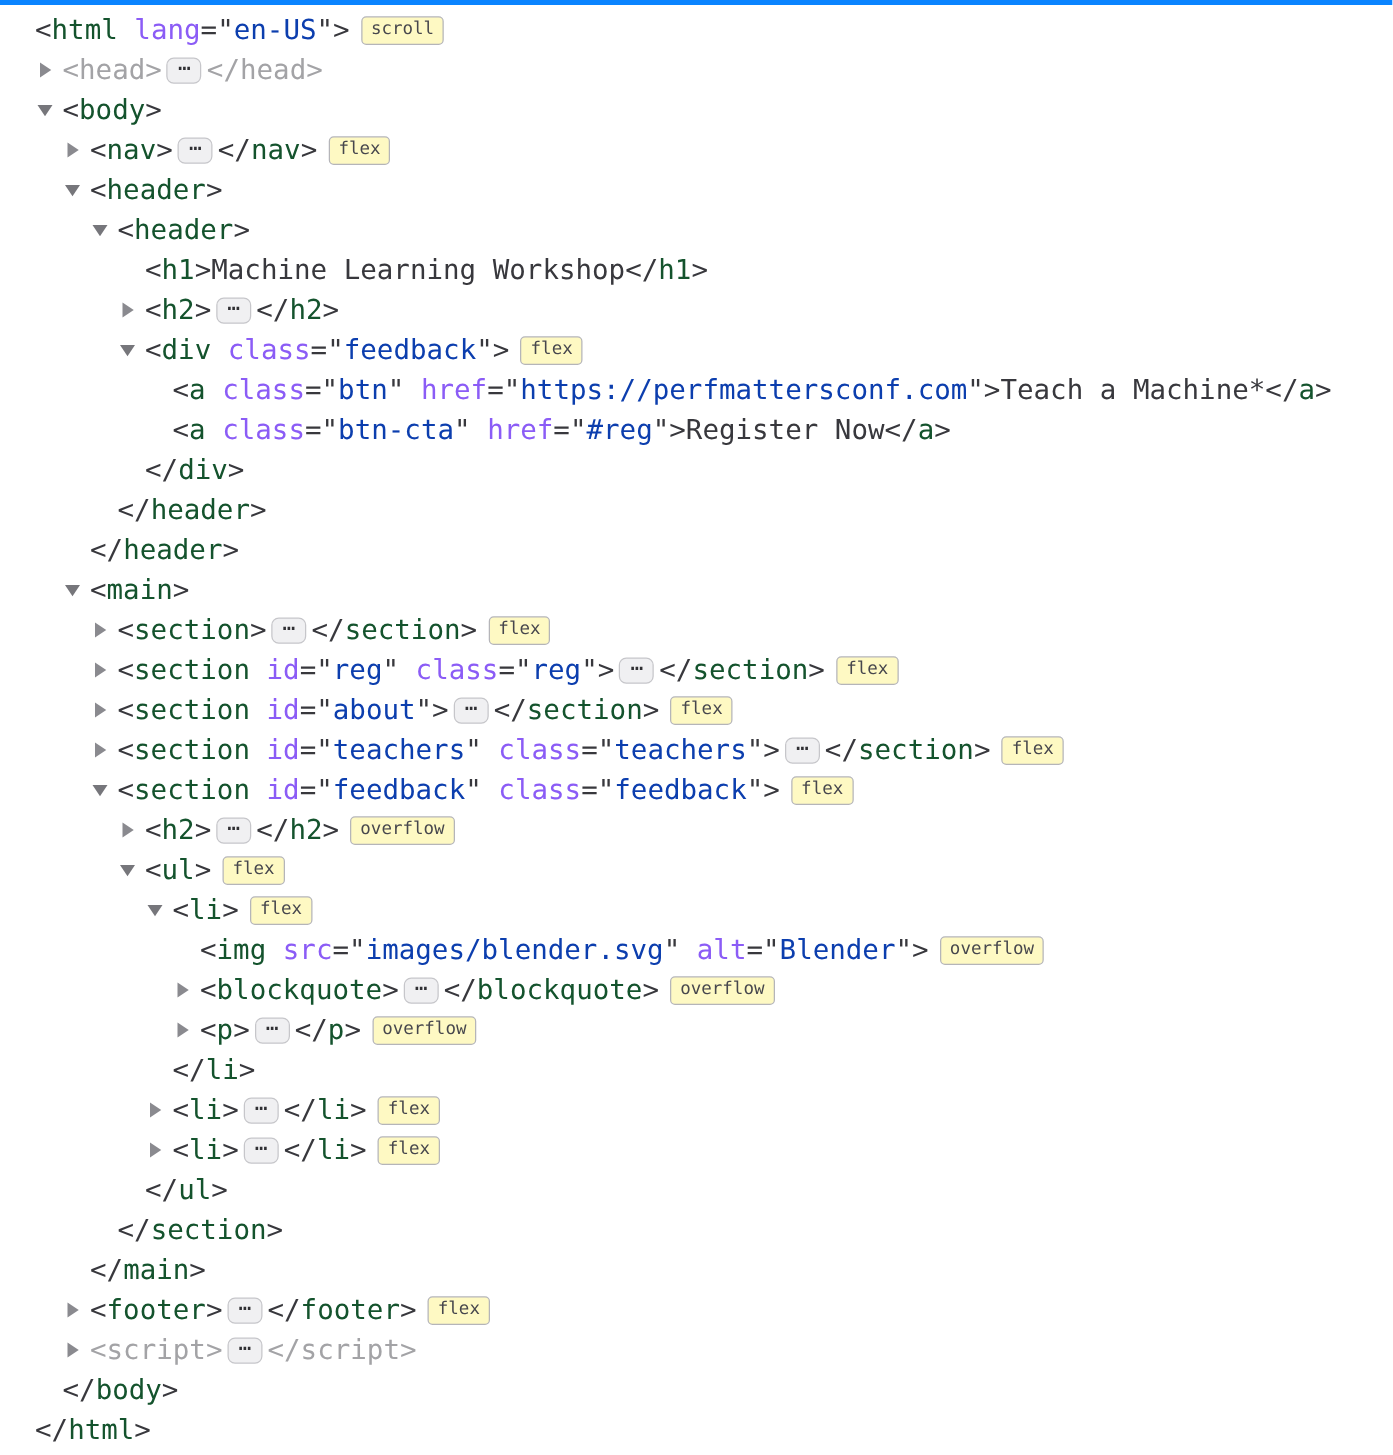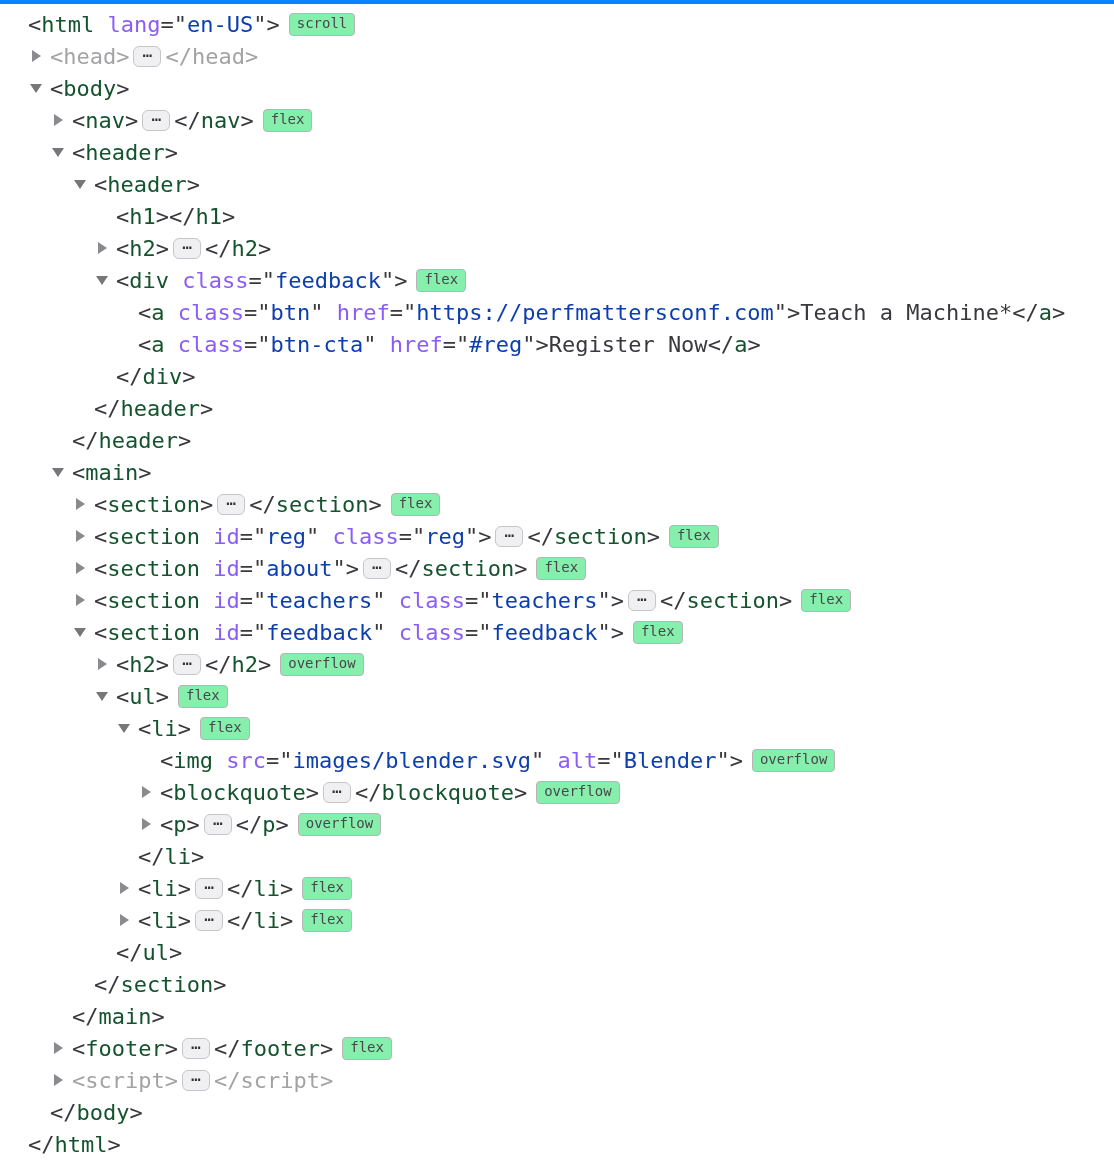--- a/index.html
+++ b/index.html
@@ -65,38 +65,38 @@
   }
   .faded .seg-p, .faded .seg-t, .faded .seg-a, .faded .seg-v, .faded .seg-x { color: #a3a3a6; }
   .badge {
     display: inline-flex;
     align-items: center;
     height: 23px;
     margin-left: 9px;
     padding: 0 7px 2px 7px;
     border: 1px solid #b5b5b9;
     border-radius: 4px;
-    background: #86efac;
+    background: #fef9c3;
     color: #47474d;
     font-size: 14px;
     line-height: 1;
   }
 </style>
 </head>
 <body>
 
 <div class="topbar"></div>
 <div class="markup-view" id="markup-view">
     <div class="row" style="padding-left: 0px;"><span class="twisty"></span><span class="code"><span class="seg-p">&lt;</span><span class="seg-t">html</span><span class="seg-p"> </span><span class="seg-a">lang</span><span class="seg-p">="</span><span class="seg-v">en-US</span><span class="seg-p">"&gt;</span></span><span class="badge">scroll</span></div>
     <div class="row faded" style="padding-left: 22px;"><span class="twisty closed"></span><span class="code"><span class="seg-p">&lt;</span><span class="seg-t">head</span><span class="seg-p">&gt;</span><span class="seg-e">⋯</span><span class="seg-p">&lt;/</span><span class="seg-t">head</span><span class="seg-p">&gt;</span></span></div>
     <div class="row" style="padding-left: 22px;"><span class="twisty open"></span><span class="code"><span class="seg-p">&lt;</span><span class="seg-t">body</span><span class="seg-p">&gt;</span></span></div>
     <div class="row" style="padding-left: 44px;"><span class="twisty closed"></span><span class="code"><span class="seg-p">&lt;</span><span class="seg-t">nav</span><span class="seg-p">&gt;</span><span class="seg-e">⋯</span><span class="seg-p">&lt;/</span><span class="seg-t">nav</span><span class="seg-p">&gt;</span></span><span class="badge">flex</span></div>
     <div class="row" style="padding-left: 44px;"><span class="twisty open"></span><span class="code"><span class="seg-p">&lt;</span><span class="seg-t">header</span><span class="seg-p">&gt;</span></span></div>
     <div class="row" style="padding-left: 66px;"><span class="twisty open"></span><span class="code"><span class="seg-p">&lt;</span><span class="seg-t">header</span><span class="seg-p">&gt;</span></span></div>
-    <div class="row" style="padding-left: 88px;"><span class="twisty"></span><span class="code"><span class="seg-p">&lt;</span><span class="seg-t">h1</span><span class="seg-p">&gt;</span><span class="seg-p">&lt;/</span><span class="seg-t">h1</span><span class="seg-p">&gt;</span></span></div>
+    <div class="row" style="padding-left: 88px;"><span class="twisty"></span><span class="code"><span class="seg-p">&lt;</span><span class="seg-t">h1</span><span class="seg-p">&gt;</span><span class="seg-x">Machine Learning Workshop</span><span class="seg-p">&lt;/</span><span class="seg-t">h1</span><span class="seg-p">&gt;</span></span></div>
     <div class="row" style="padding-left: 88px;"><span class="twisty closed"></span><span class="code"><span class="seg-p">&lt;</span><span class="seg-t">h2</span><span class="seg-p">&gt;</span><span class="seg-e">⋯</span><span class="seg-p">&lt;/</span><span class="seg-t">h2</span><span class="seg-p">&gt;</span></span></div>
     <div class="row" style="padding-left: 88px;"><span class="twisty open"></span><span class="code"><span class="seg-p">&lt;</span><span class="seg-t">div</span><span class="seg-p"> </span><span class="seg-a">class</span><span class="seg-p">="</span><span class="seg-v">feedback</span><span class="seg-p">"&gt;</span></span><span class="badge">flex</span></div>
     <div class="row" style="padding-left: 110px;"><span class="twisty"></span><span class="code"><span class="seg-p">&lt;</span><span class="seg-t">a</span><span class="seg-p"> </span><span class="seg-a">class</span><span class="seg-p">="</span><span class="seg-v">btn</span><span class="seg-p">" </span><span class="seg-a">href</span><span class="seg-p">="</span><span class="seg-l">https://perfmattersconf.com</span><span class="seg-p">"&gt;</span><span class="seg-x">Teach a Machine*</span><span class="seg-p">&lt;/</span><span class="seg-t">a</span><span class="seg-p">&gt;</span></span></div>
     <div class="row" style="padding-left: 110px;"><span class="twisty"></span><span class="code"><span class="seg-p">&lt;</span><span class="seg-t">a</span><span class="seg-p"> </span><span class="seg-a">class</span><span class="seg-p">="</span><span class="seg-v">btn-cta</span><span class="seg-p">" </span><span class="seg-a">href</span><span class="seg-p">="</span><span class="seg-l">#reg</span><span class="seg-p">"&gt;</span><span class="seg-x">Register Now</span><span class="seg-p">&lt;/</span><span class="seg-t">a</span><span class="seg-p">&gt;</span></span></div>
     <div class="row" style="padding-left: 88px;"><span class="twisty"></span><span class="code"><span class="seg-p">&lt;/</span><span class="seg-t">div</span><span class="seg-p">&gt;</span></span></div>
     <div class="row" style="padding-left: 66px;"><span class="twisty"></span><span class="code"><span class="seg-p">&lt;/</span><span class="seg-t">header</span><span class="seg-p">&gt;</span></span></div>
     <div class="row" style="padding-left: 44px;"><span class="twisty"></span><span class="code"><span class="seg-p">&lt;/</span><span class="seg-t">header</span><span class="seg-p">&gt;</span></span></div>
     <div class="row" style="padding-left: 44px;"><span class="twisty open"></span><span class="code"><span class="seg-p">&lt;</span><span class="seg-t">main</span><span class="seg-p">&gt;</span></span></div>
     <div class="row" style="padding-left: 66px;"><span class="twisty closed"></span><span class="code"><span class="seg-p">&lt;</span><span class="seg-t">section</span><span class="seg-p">&gt;</span><span class="seg-e">⋯</span><span class="seg-p">&lt;/</span><span class="seg-t">section</span><span class="seg-p">&gt;</span></span><span class="badge">flex</span></div>
     <div class="row" style="padding-left: 66px;"><span class="twisty closed"></span><span class="code"><span class="seg-p">&lt;</span><span class="seg-t">section</span><span class="seg-p"> </span><span class="seg-a">id</span><span class="seg-p">="</span><span class="seg-v">reg</span><span class="seg-p">" </span><span class="seg-a">class</span><span class="seg-p">="</span><span class="seg-v">reg</span><span class="seg-p">"&gt;</span><span class="seg-e">⋯</span><span class="seg-p">&lt;/</span><span class="seg-t">section</span><span class="seg-p">&gt;</span></span><span class="badge">flex</span></div>

